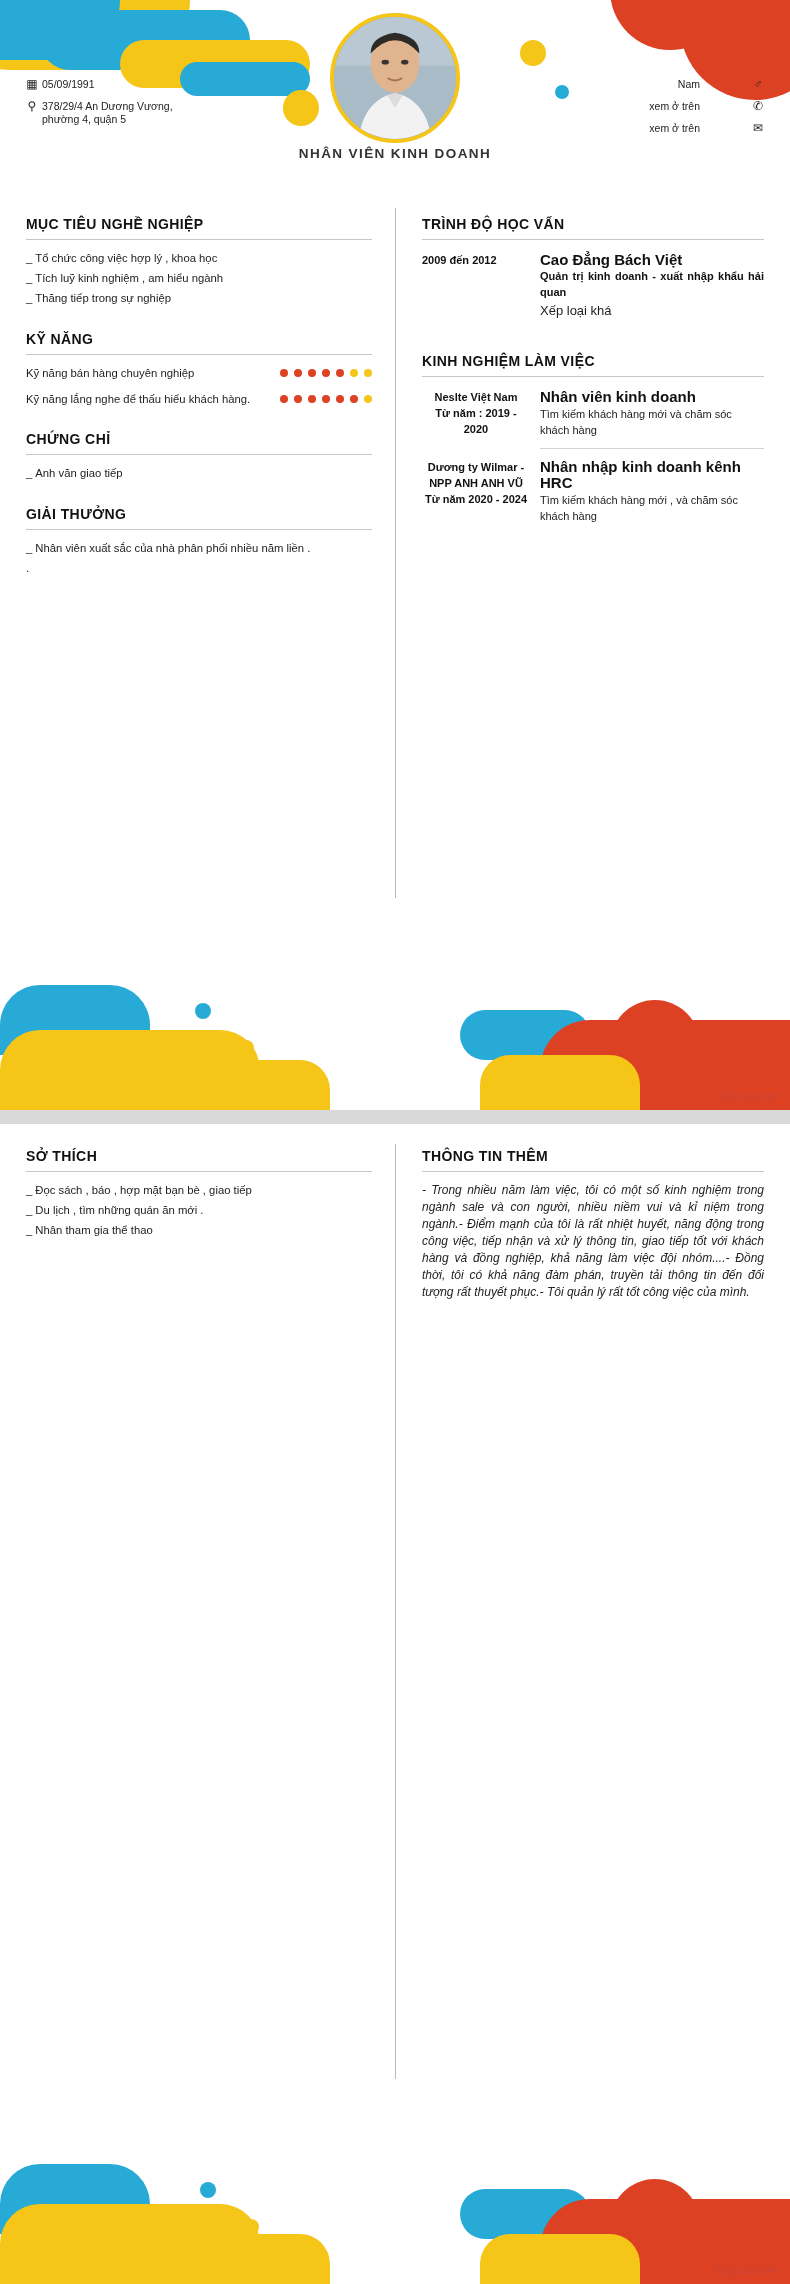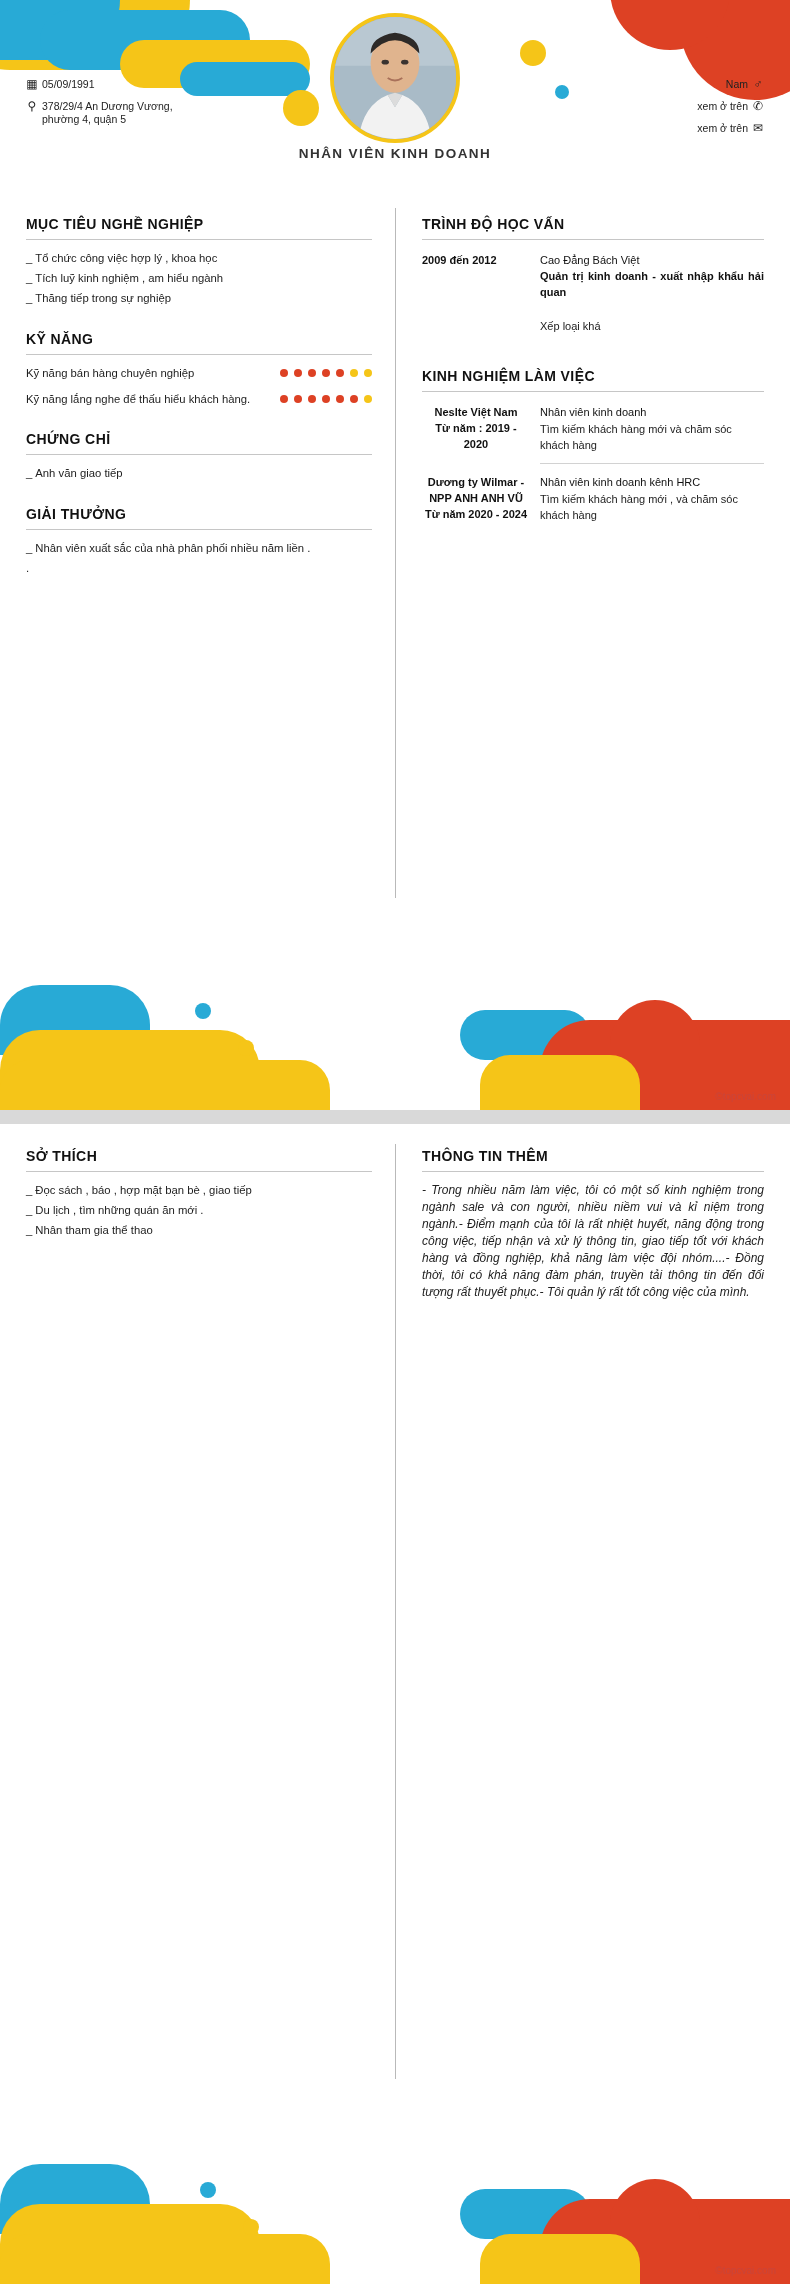--- a/index.html
+++ b/index.html
@@ -65,21 +65,21 @@
     border-radius:50%; background:#fff; padding:5px; z-index:6;
   }
   .avatar-ring { width:100%; height:100%; border-radius:50%; border:4px solid #f5c518; overflow:hidden; position:relative; background:#9fb0bd; }
   .face { position:absolute; left:0; top:0; width:100%; height:100%; }
 
   .contact-left { position:absolute; left:22px; top:78px; z-index:7; font-size:10.5px; color:#222; }
   .contact-row { display:flex; align-items:flex-start; margin-bottom:9px; }
   .contact-ic { width:20px; flex:0 0 20px; text-align:center; color:#222; font-size:12px; line-height:13px; }
   .contact-tx { line-height:13px; }
   .contact-right { position:absolute; right:22px; top:78px; z-index:7; font-size:10.5px; text-align:right; color:#222; }
-  .contact-row-r { display:flex; align-items:flex-start; justify-content:flex-end; margin-bottom:9px; }
+  .contact-row-r { display:flex; align-items:flex-start; justify-content:flex-end; margin-bottom:9px;gap:48px; }
   .contact-ic-r { width:20px; flex:0 0 20px; text-align:center; font-size:12px; line-height:13px; }
 
   .name-block { position:absolute; left:0; right:0; top:140px; text-align:center; z-index:7; }
   .cv-name { font-size:29px; font-weight:bold; letter-spacing:0.5px; color:#111; }
   .cv-role { font-size:13.5px; font-weight:bold; color:#333; letter-spacing:1.4px; margin-top:6px; }
 
   
   .body-cols { position:relative; display:flex; padding:16px 0 0 0; }
   .col-left { width:396px; padding:0 24px 0 26px; }
   .col-right { width:394px; padding:0 26px 0 26px; }
@@ -105,24 +105,24 @@
   .dots { display:flex; align-items:center; padding-top:4px; }
   .dot { width:8px; height:8px; border-radius:50%; margin-left:6px; }
   .dot.on { background:#dd4124; }
   .dot.off { background:#f5c518; }
 
   
   .entry { display:flex; padding:2px 0 10px 0; }
   .entry-left { width:108px; flex:0 0 108px; font-size:11px; font-weight:bold; line-height:16px; color:#111; }
   .entry-left.c { text-align:center; }
   .entry-right { flex:1; padding-left:10px; }
-  .entry-title { font-size:11px; font-weight:normal; line-height:16px; color:#111; }
+  .entry-title { font-size:15px; font-weight:bold; line-height:16px; color:#111; }
   .entry-sub { font-size:11px; font-weight:bold; line-height:16px; color:#111; text-align:justify; }
   .entry-desc { font-size:11px; line-height:16px; color:#222; margin-top:1px; }
-  .entry-note { font-size:11px; line-height:16px; color:#222; margin-top:18px; }
+  .entry-note { font-size:13px; line-height:16px; color:#222; margin-top:3px; }
   .entry-rule { height:1px; background:#d2d2d2; margin:0 0 8px 118px; }
 
   .para { font-size:12px; line-height:17px; color:#222; text-align:justify;font-style:italic; }
 
   .watermark {
     position:absolute; right:14px; bottom:8px; font-size:10px; color:#c9453a;
     z-index:9; font-family:"Liberation Sans", sans-serif;
   }
 </style>
 </head>
@@ -279,21 +279,21 @@
           </div>
         </div>
         <div class="entry-rule"></div>
 
         <div class="entry">
           <div class="entry-left c">
             <div>Dương ty Wilmar - NPP ANH ANH VŨ</div>
             <div>Từ năm 2020 - 2024</div>
           </div>
           <div class="entry-right">
-            <div class="entry-title">Nhân viên kinh doanh kênh HRC</div>
+            <div class="entry-title">Nhân nhập kinh doanh kênh HRC</div>
             <div class="entry-desc">Tìm kiếm khách hàng mới , và chăm sóc khách hàng</div>
           </div>
         </div>
       </div>
 
     </div>
   </div>
 
   <div class="blob b1-blue"></div>
   <div class="blob b1-yellow"></div>

